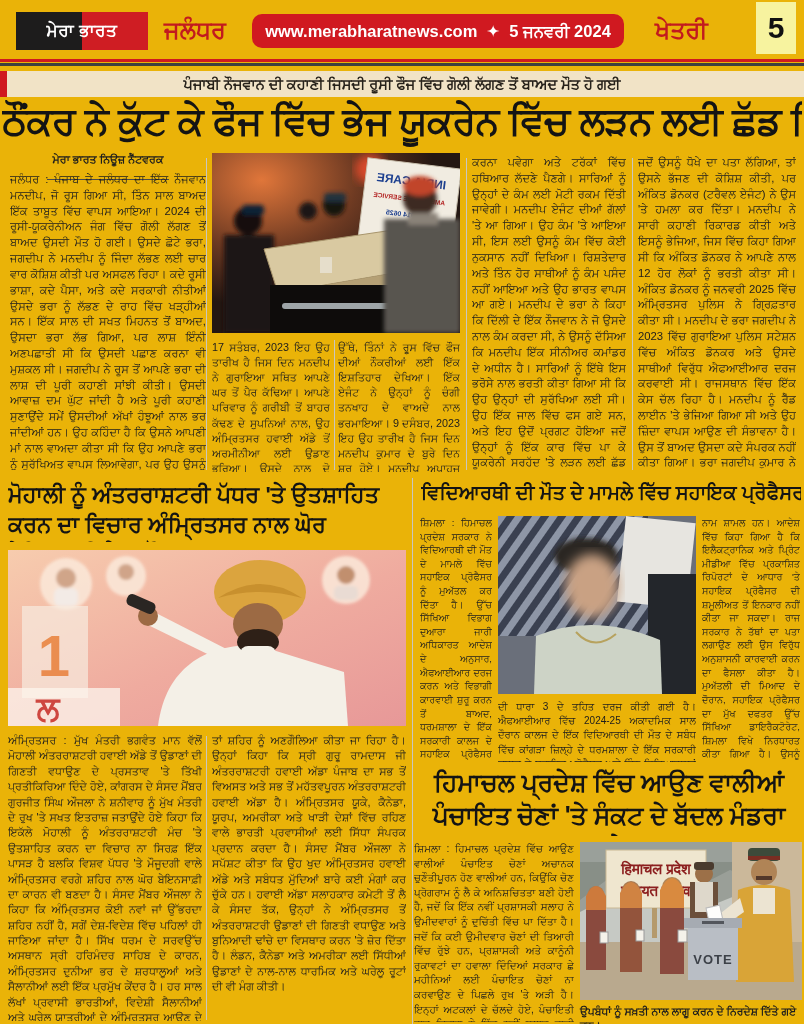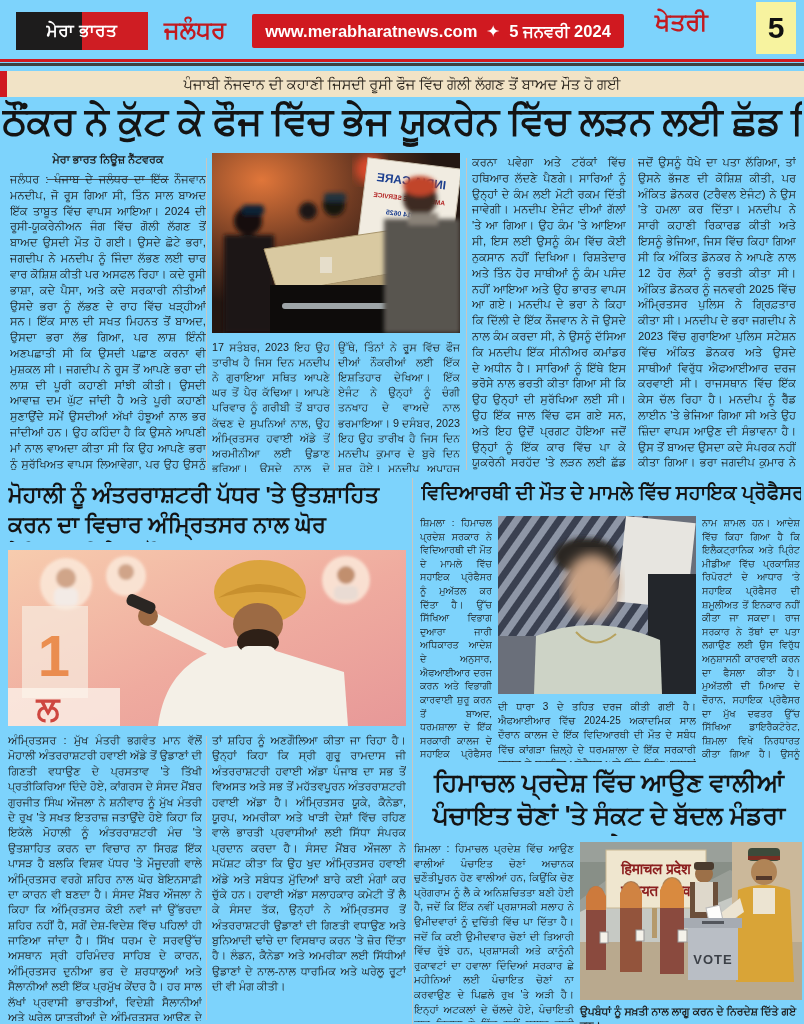--- a/index.html
+++ b/index.html
@@ -1,29 +1,29 @@
 <!DOCTYPE html>
 <html lang="pa"><head>
 <meta charset="utf-8">
 <style>
   html,body{margin:0;padding:0;background:#e8e6e1;}
-  .page{position:relative;width:804px;height:1024px;background:#7dd3fc;margin:0 auto;overflow:hidden;
+  .page{position:relative;width:804px;height:1024px;background:#eab308;margin:0 auto;overflow:hidden;
         font-family:"Liberation Sans","DejaVu Sans",sans-serif;color:#1d1d1d;}
   .abs{position:absolute;}
   .logo{display:flex;align-items:center;justify-content:center;color:#fff;font-weight:bold;
         font-size:17px;background:linear-gradient(90deg,#1d1c1c 0 50%,#cf1d23 50% 100%);letter-spacing:.5px;}
   .edition{color:#c21a1f;font-weight:700;font-size:24px;}
   .webbar{background:#d01920;color:#fff;font-weight:bold;display:flex;align-items:center;
-          justify-content:center;gap:9px;border-radius:2px;font-size:16.5px;}
+          justify-content:center;gap:9px;border-radius:10px;font-size:16.5px;}
   .sectionlbl{color:#c21a1f;font-weight:800;font-size:24px;}
   .pagebadge{background:#f7f39f;color:#111;font-weight:bold;font-size:30px;display:flex;
              align-items:center;justify-content:center;}
   .rule{left:0;right:0;height:3px;}
   .kicker{background:#f1e3c6;display:flex;align-items:center;justify-content:center;
-          font-weight:normal;font-size:14.5px;color:#26211a;}
+          font-weight:bold;font-size:14.5px;color:#26211a;}
   .kicker-accent{background:#d01920;}
   .headline1{font-size:38px;font-weight:900;color:#141414;text-align:center;white-space:nowrap;
              overflow:hidden;letter-spacing:-.5px;}
   .byline{text-align:center;font-size:11px;font-weight:bold;}
   .byline span{border-bottom:1px solid #4a4a4a;padding:0 6px 14px;}
   .col{font-size:11.3px;line-height:1.4;text-align:justify;overflow:hidden;color:#1d1d1d;}
   .vrule{width:1px;background:#c9c6c0;}
   .hl2{font-size:22.5px;font-weight:900;line-height:1.32;color:#141414;}
   .hl3{font-size:19.5px;font-weight:900;color:#141414;white-space:nowrap;overflow:hidden;}
   .hl4{font-size:25px;font-weight:900;line-height:1.3;color:#141414;text-align:center;}
@@ -37,21 +37,21 @@
 
 <div class="page">
 
   <div class="abs logo" style="left:16px;top:12px;width:132px;height:38px;">ਮੇਰਾ ਭਾਰਤ</div>
   <div class="abs edition" style="left:164px;top:16px;">ਜਲੰਧਰ</div>
   <div class="abs webbar" style="left:252px;top:14px;width:372px;height:34px;">
     <span>www.merabharatnews.com</span>
     <span>✦</span>
     <span>5 ਜਨਵਰੀ 2024</span>
   </div>
-  <div class="abs sectionlbl" style="left:655px;top:8px;">ਖੇਤਰੀ</div>
+  <div class="abs sectionlbl" style="left:655px;top:16px;">ਖੇਤਰੀ</div>
   <div class="abs pagebadge" style="right:8px;top:2px;width:40px;height:52px;">5</div>
   <div class="abs rule" style="top:59px;background:#d01920;"></div>
   <div class="abs rule" style="top:63px;background:#3f3f3f;"></div>
 
   <div class="abs kicker" style="left:0;top:71px;right:0;height:26px;">
     <span>ਪੰਜਾਬੀ ਨੌਜਵਾਨ ਦੀ ਕਹਾਣੀ ਜਿਸਦੀ ਰੂਸੀ ਫੌਜ ਵਿੱਚ ਗੋਲੀ ਲੱਗਣ ਤੋਂ ਬਾਅਦ ਮੌਤ ਹੋ ਗਈ</span>
   </div>
   <div class="abs kicker-accent" style="left:0;top:71px;width:7px;height:26px;"></div>
 
   <div class="abs headline1" style="left:2px;top:100px;width:800px;height:48px;">ਠੌਂਕਰ ਨੇ ਕੁੱਟ ਕੇ ਫੌਜ ਵਿੱਚ ਭੇਜ ਯੂਕਰੇਨ ਵਿੱਚ ਲੜਨ ਲਈ ਛੱਡ ਦਿੱਤਾ</div>

